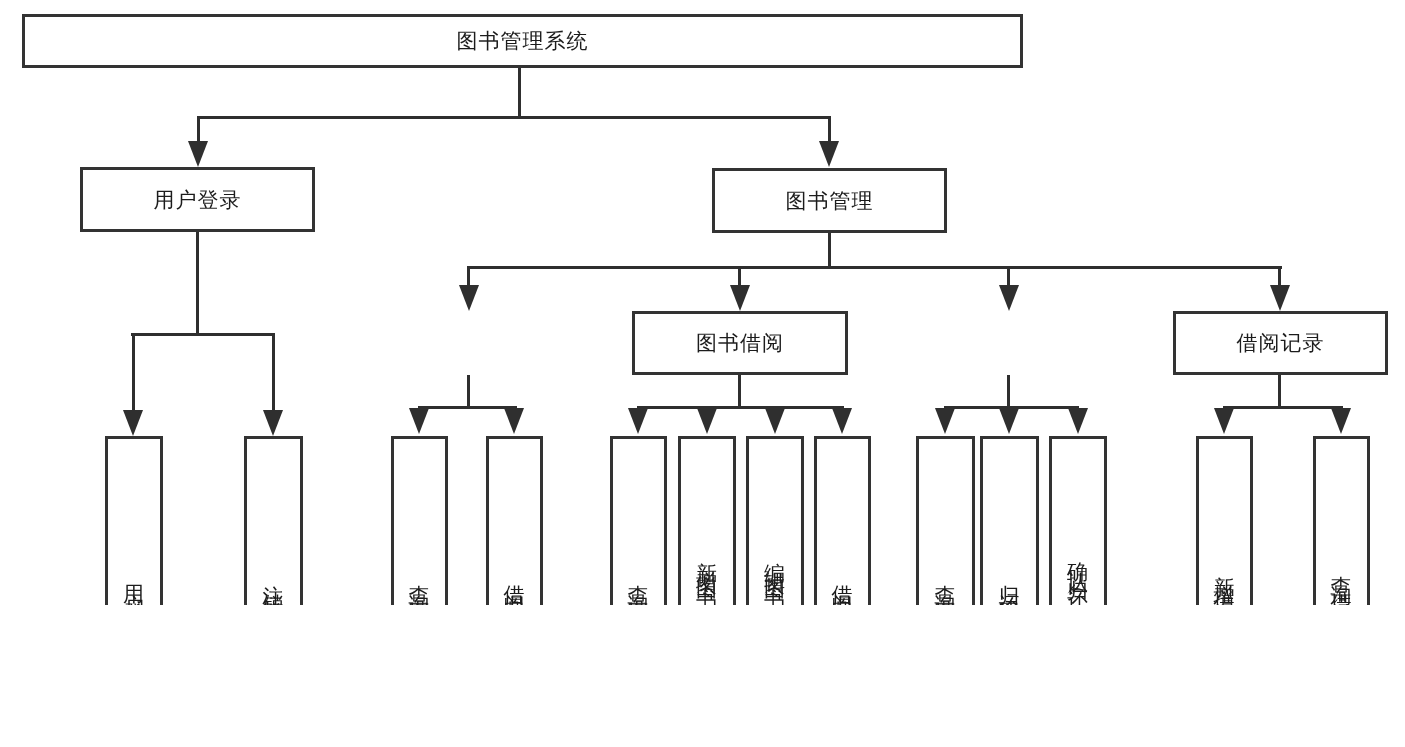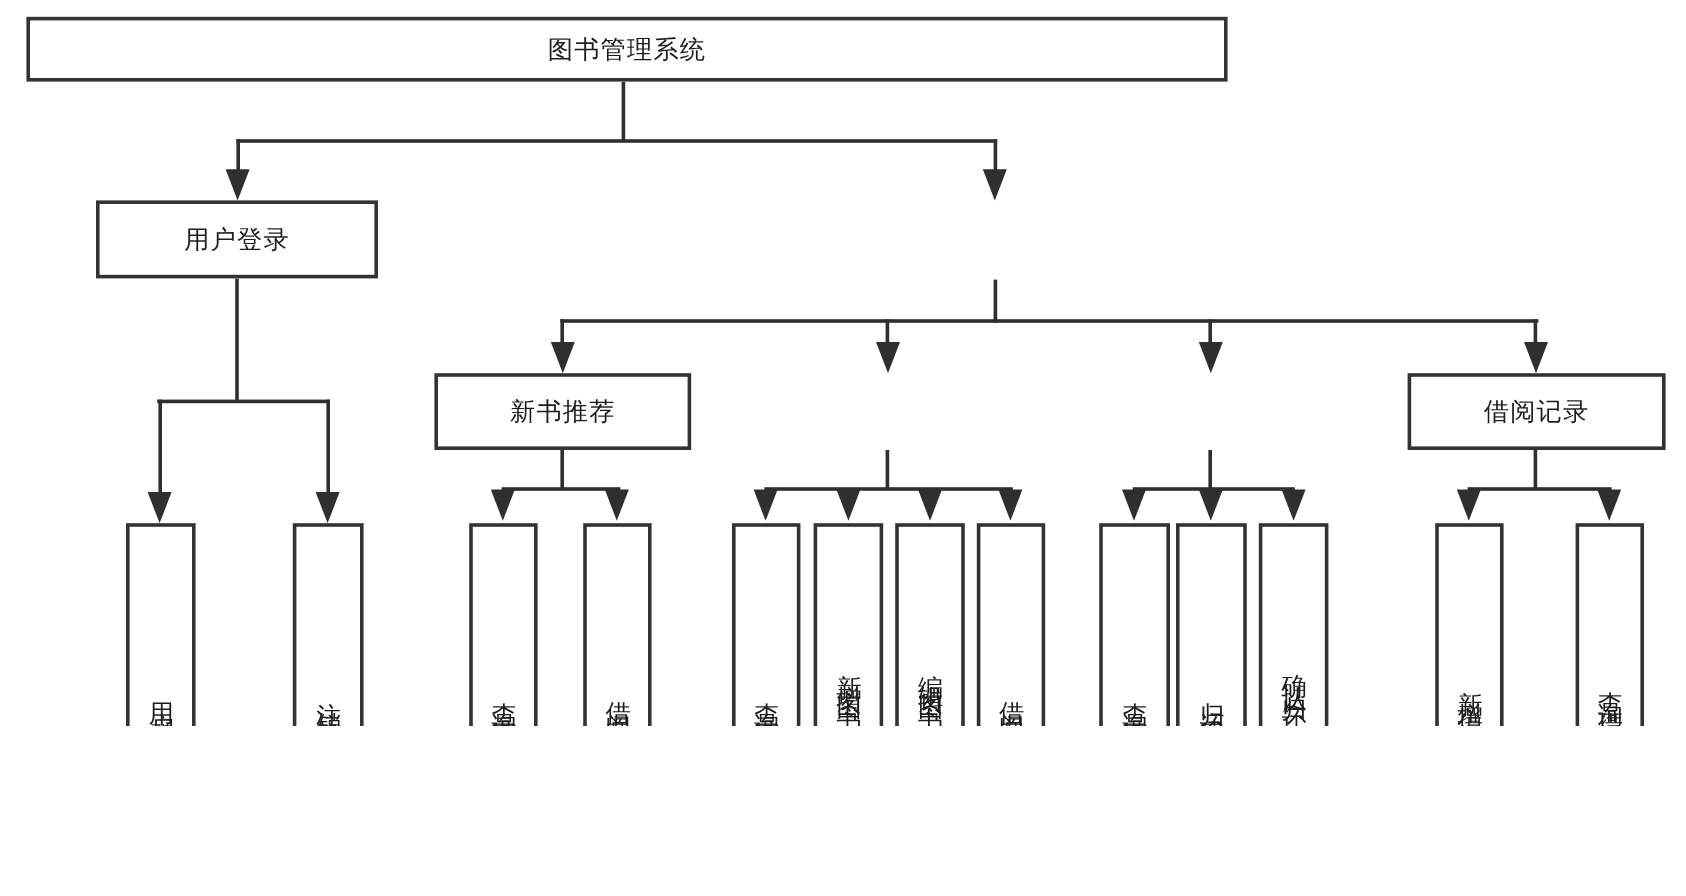--- a/index.html
+++ b/index.html
@@ -119,23 +119,26 @@
   <div class="arw" style="left:1214px;top:408px"></div>
   <div class="arw" style="left:1331px;top:408px"></div>
 
   <div class="box hbox" style="left:22px;top:14px;width:1001px;height:54px">
     <span>图书管理系统</span>
   </div>
 
   <div class="box hbox" style="left:80px;top:167px;width:235px;height:65px">
     <span>用户登录</span>
   </div>
+  <div class="box hbox" style="left:712px;top:168px;width:235px;height:65px">
+    <span>图书管理</span>
+  </div>
 
-  <div class="box hbox" style="left:362px;top:311px;width:214px;height:64px">
-    <span>新书推荐</span>
+  <div class="box hbox" style="left:632px;top:311px;width:216px;height:64px">
+    <span>图书借阅</span>
   </div>
   <div class="box hbox" style="left:1173px;top:311px;width:215px;height:64px">
     <span>借阅记录</span>
   </div>
 
   <div class="box vbox" style="left:105px;width:58px">
     <span>用户登录</span>
   </div>
   <div class="box vbox" style="left:244px;width:59px">
     <span>注销登录</span>

